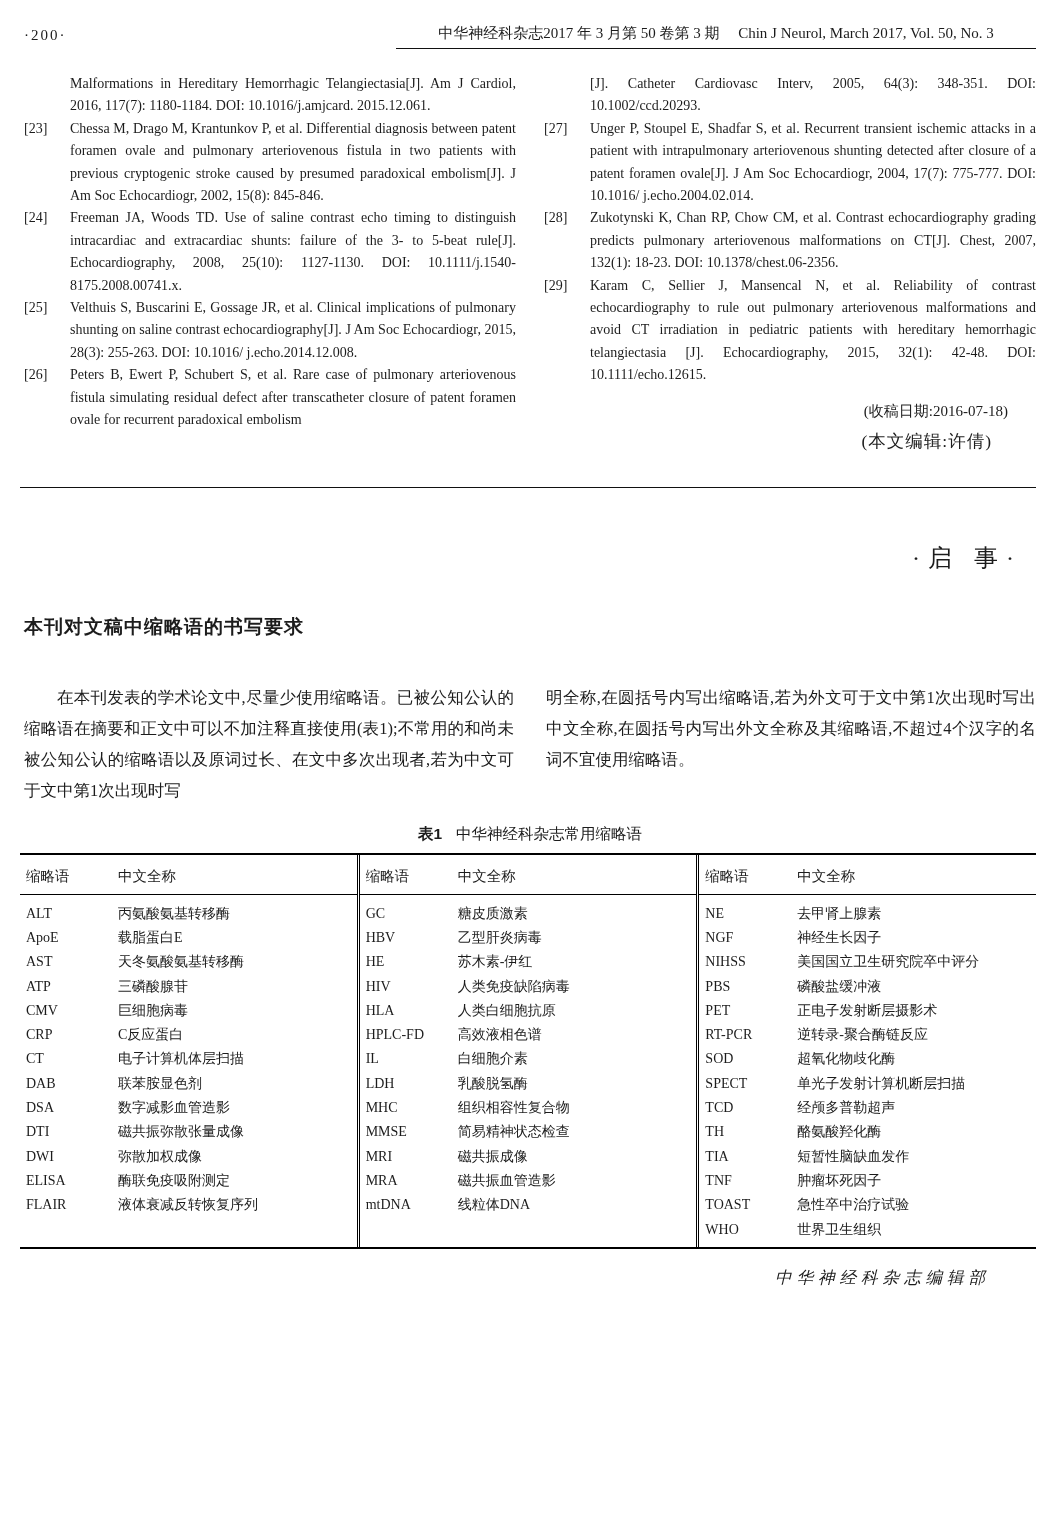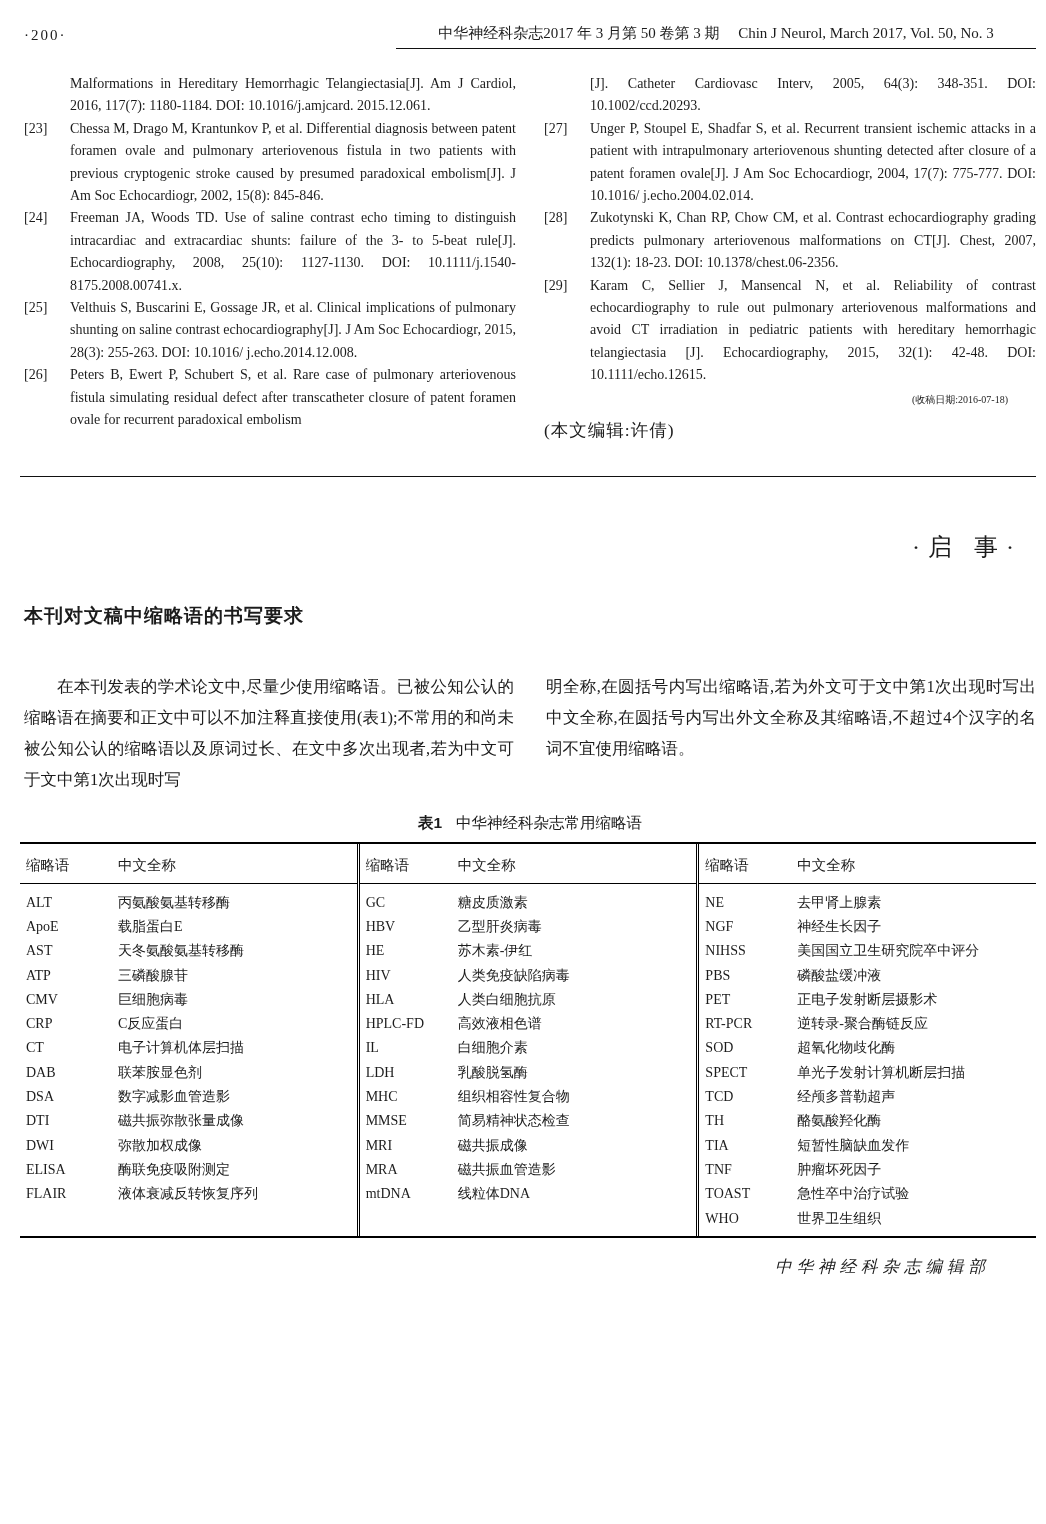--- a/index.html
+++ b/index.html
@@ -18,22 +18,22 @@
     flex: 1; text-align: center; padding-bottom: 5px;
     border-bottom: 1.5px solid #111; white-space: nowrap; font-size: 15px;
   }
 
   
   .refs { display: flex; gap: 28px; margin-top: 24px; font-size: 14px; line-height: 22.4px; }
   .ref-col { flex: 1; min-width: 0; }
   .ref { display: flex; }
   .ref-num { flex: 0 0 46px; }
   .ref-text { flex: 1; text-align: justify; overflow-wrap: break-word; }
-  .ref-meta { text-align: right; margin-top: 2px; font-size: 10px; padding-right: 28px; }
-  .ref-editor { text-align: left; margin-top: 8px; font-size: 17.5px; letter-spacing: 1px; padding-right: 44px; }
+  .ref-meta { text-align: right; margin-top: 13px; font-size: 15px; padding-right: 28px; }
+  .ref-editor { text-align: right; margin-top: 8px; font-size: 17.5px; letter-spacing: 1px; padding-right: 44px; }
 
   
   .section-divider { border: none; border-top: 1.5px solid #111; margin-top: 34px; margin-left: -4px; }
 
   
   .notice-badge { text-align: right; margin-top: 54px; font-size: 24px; letter-spacing: 8px; padding-right: 14px; }
   .notice-heading {
     margin-top: 40px; font-size: 19px; font-weight: bold;
     font-family: "Liberation Sans", "DejaVu Sans", sans-serif; letter-spacing: 1px;
   }

